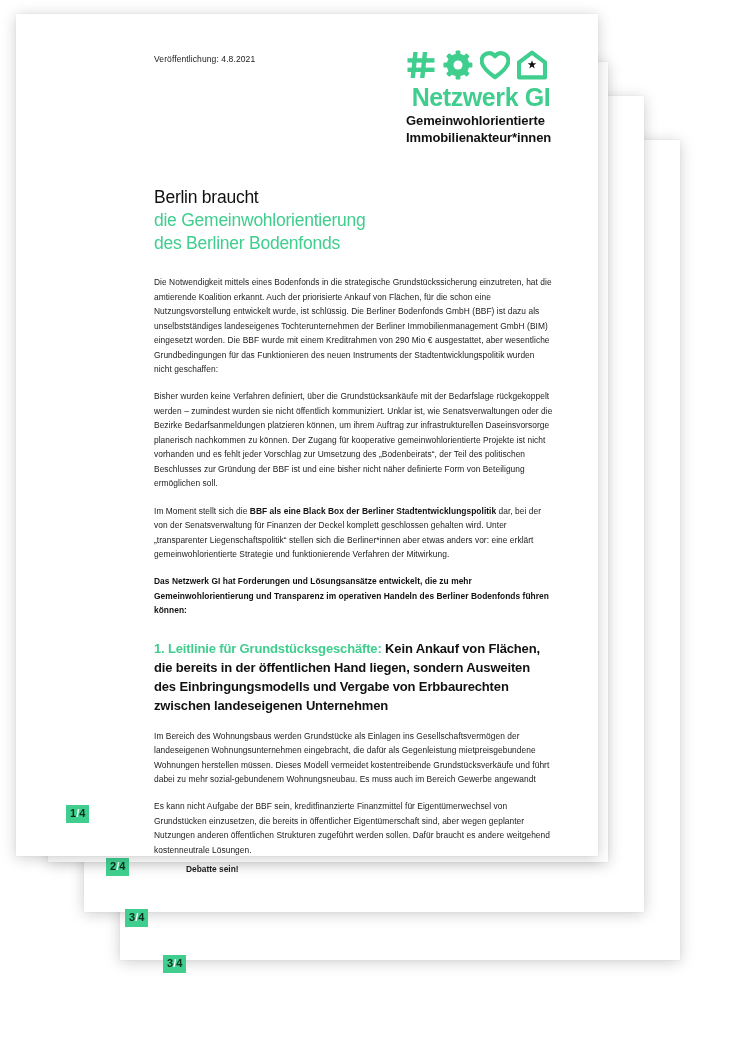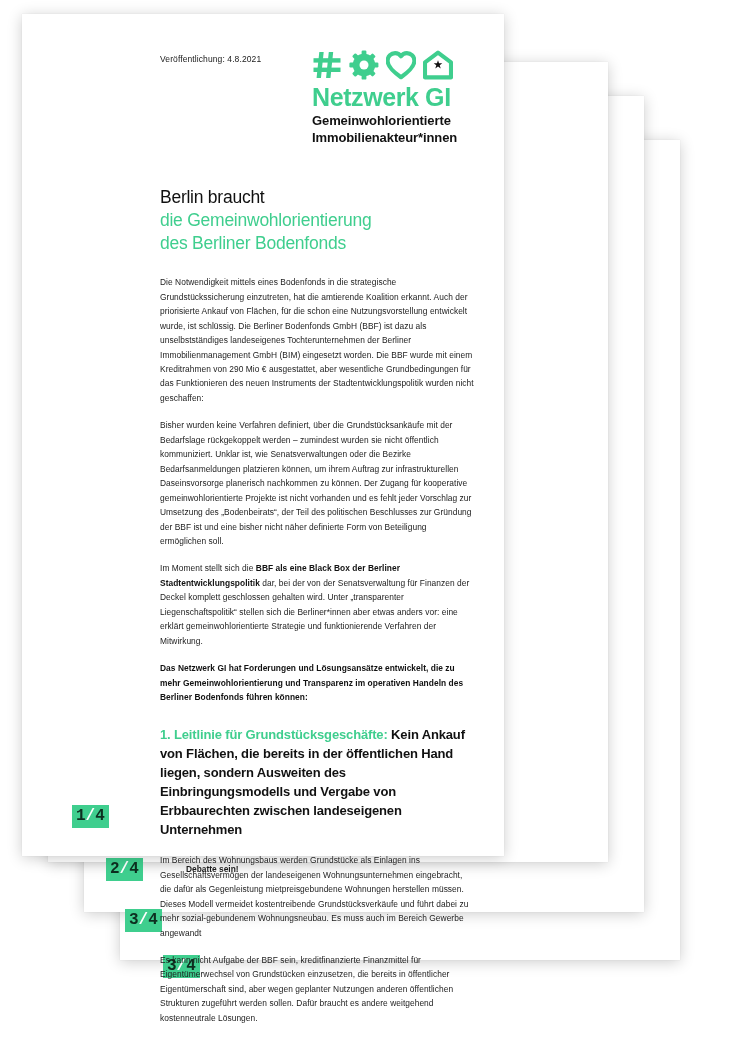--- a/index.html
+++ b/index.html
@@ -22,33 +22,33 @@
   
   .sheet {
     position: absolute;
     background: #ffffff;
     box-shadow: 0 2px 14px rgba(0,0,0,0.20), 0 0 1px rgba(0,0,0,0.10);
   }
 
   .sheet-4 { left: 120px; top: 140px; width: 560px; height: 820px; z-index: 1; }
   .sheet-3 { left:  84px; top:  96px; width: 560px; height: 816px; z-index: 2; }
   .sheet-2 { left:  48px; top:  62px; width: 560px; height: 800px; z-index: 3; }
-  .sheet-1 { left:  22px; top:  14px; width: 482px; height: 842px; z-index: 4; }
+  .sheet-1 { left:  16px; top:  14px; width: 582px; height: 842px; z-index: 4; }
 
   
   .page-badge {
     position: absolute;
     background: #3fce8e;
     color: #0d2f20;
-    font-size: 16px;
+    font-size: 11px;
     font-weight: bold;
     line-height: 1;
     padding: 3px 4px 4px 4px;
     letter-spacing: 0px;
-    font-family: Liberation Mono, monospace;
+    font-family: Liberation Sans, sans-serif;
     white-space: nowrap;
   }
   .page-badge .slash { color: #ffffff; }
 
   .badge-1 { left: 50px; top: 791px; }
   .badge-2 { left: 58px; top: 796px; }
   .badge-3 { left: 41px; top: 813px; }
   .badge-4 { left: 43px; top: 815px; }
 
   
@@ -90,20 +90,21 @@
   }
   .logo-icons svg { display: block; }
 
   .logo-wordmark {
     font-size: 25px;
     font-weight: bold;
     color: #3fce8e;
     letter-spacing: -0.4px;
     line-height: 1.05;
     margin-bottom: 3px;
+    text-align: center;
   }
 
   .logo-sub {
     font-size: 13px;
     font-weight: bold;
     color: #111111;
     line-height: 1.28;
     letter-spacing: -0.1px;
   }
 

